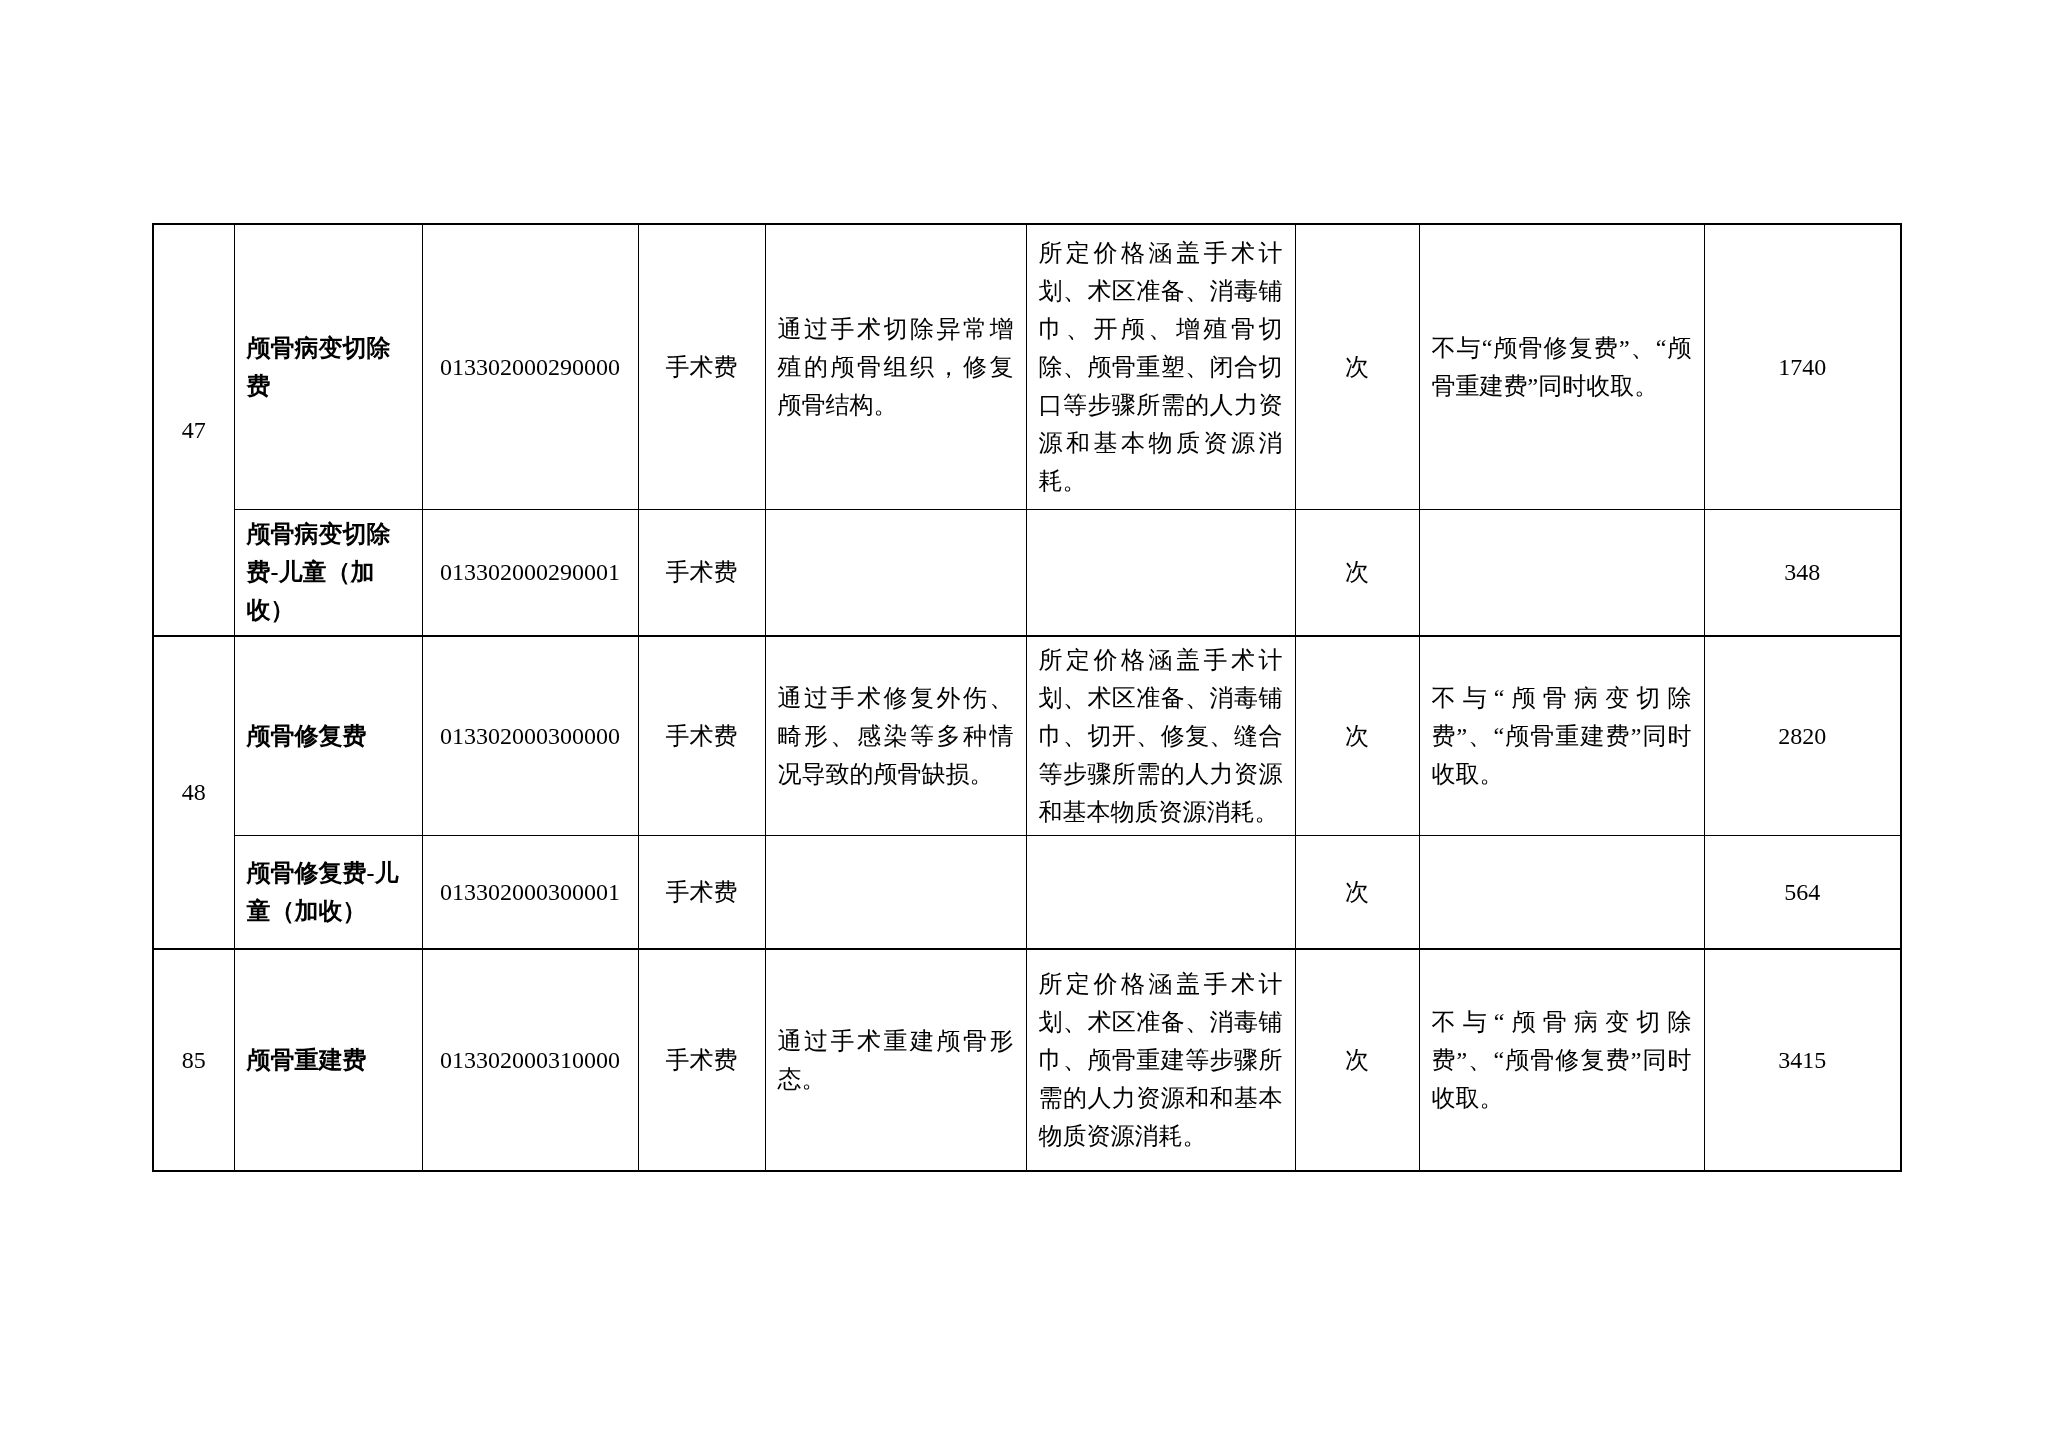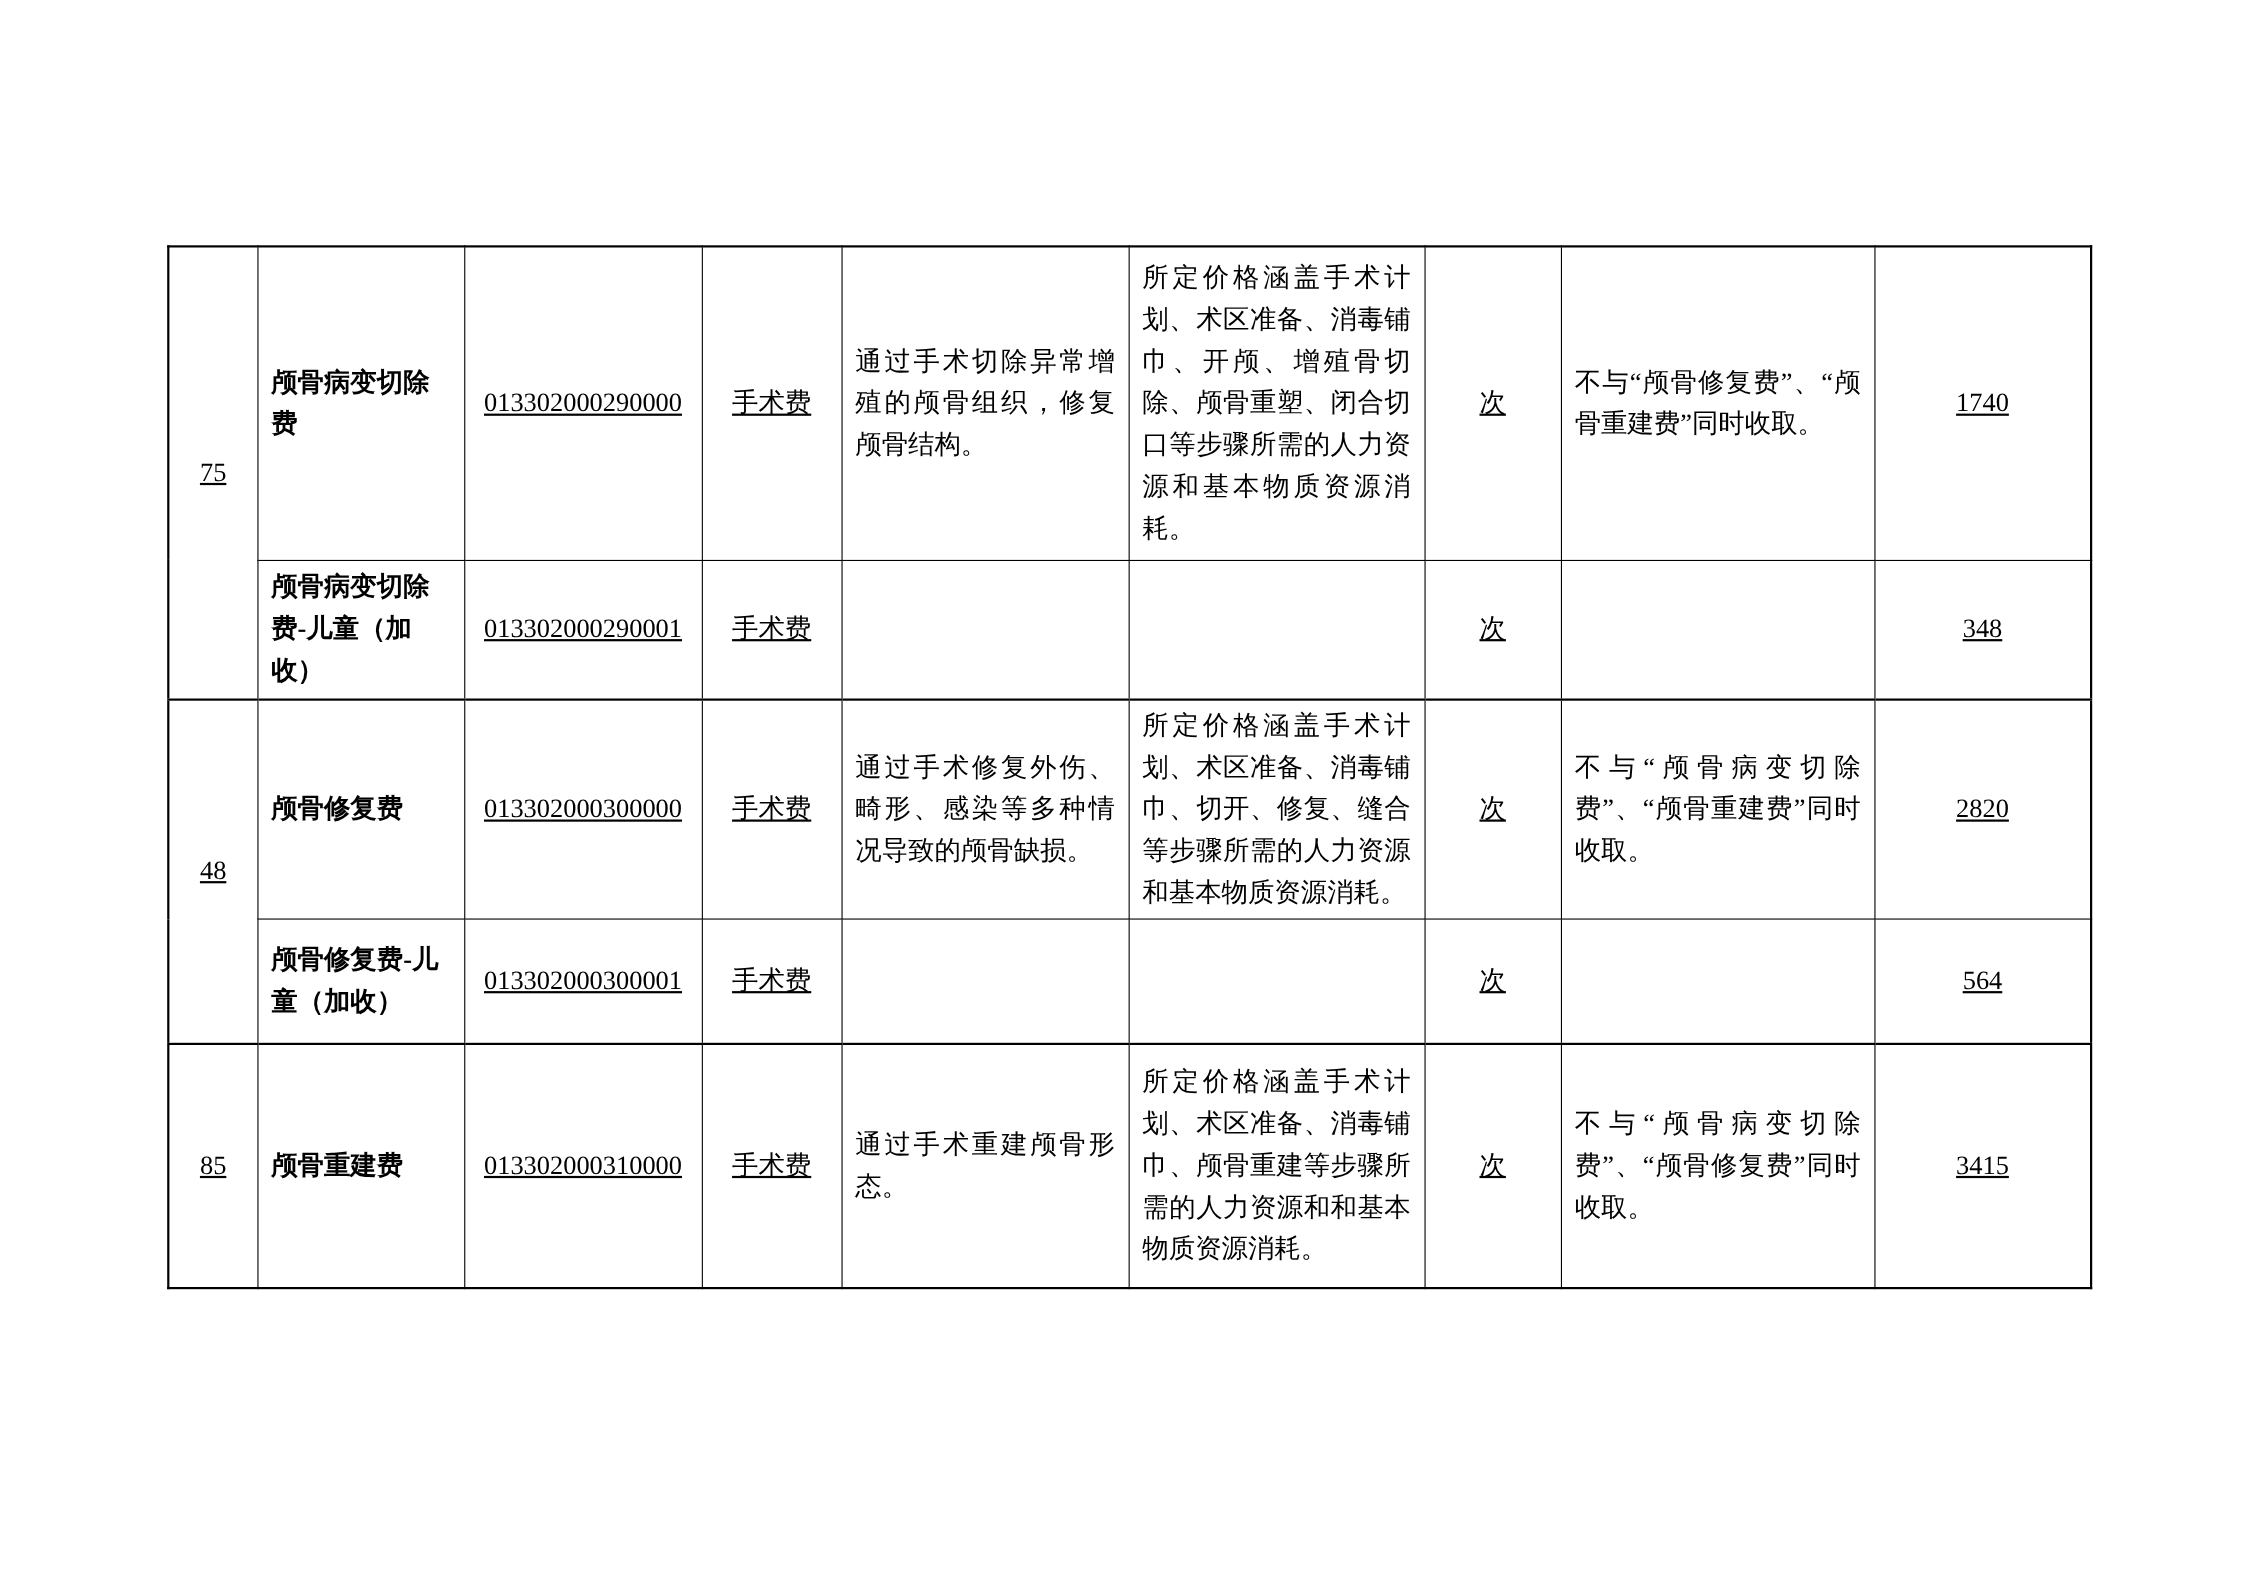--- a/index.html
+++ b/index.html
@@ -34,21 +34,20 @@
     overflow: hidden;
     word-break: break-all;
   }
   tr.group-start > td {
     border-top: 2px solid #000000;
     padding-left: 12px;
   }
   td.c-center {
     text-align: center;
     padding: 4px 4px;
-    text-decoration: underline;
   }
   td.c-left {
     text-align: left;
     font-weight: bold;
   }
   td.c-just {
     text-align: justify;
     padding: 4px 13px;
     margin-top: 34px;
   }
@@ -69,21 +68,21 @@
       <col style="width:216px">
       <col style="width:127px">
       <col style="width:261px">
       <col style="width:269px">
       <col style="width:124px">
       <col style="width:285px">
       <col style="width:197px">
     </colgroup>
     <tbody>
       <tr class="r1">
-        <td class="c-center" rowspan="2">75</td>
+        <td class="c-center" rowspan="2">47</td>
         <td class="c-left">颅骨病变切除费</td>
         <td class="c-center">013302000290000</td>
         <td class="c-center">手术费</td>
         <td class="c-just">通过手术切除异常增殖的颅骨组织，修复颅骨结构。</td>
         <td class="c-just">所定价格涵盖手术计划、术区准备、消毒铺巾、开颅、增殖骨切除、颅骨重塑、闭合切口等步骤所需的人力资源和基本物质资源消耗。</td>
         <td class="c-center">次</td>
         <td class="c-just">不与“颅骨修复费”、“颅骨重建费”同时收取。</td>
         <td class="c-center">1740</td>
       </tr>
       <tr class="r2">

